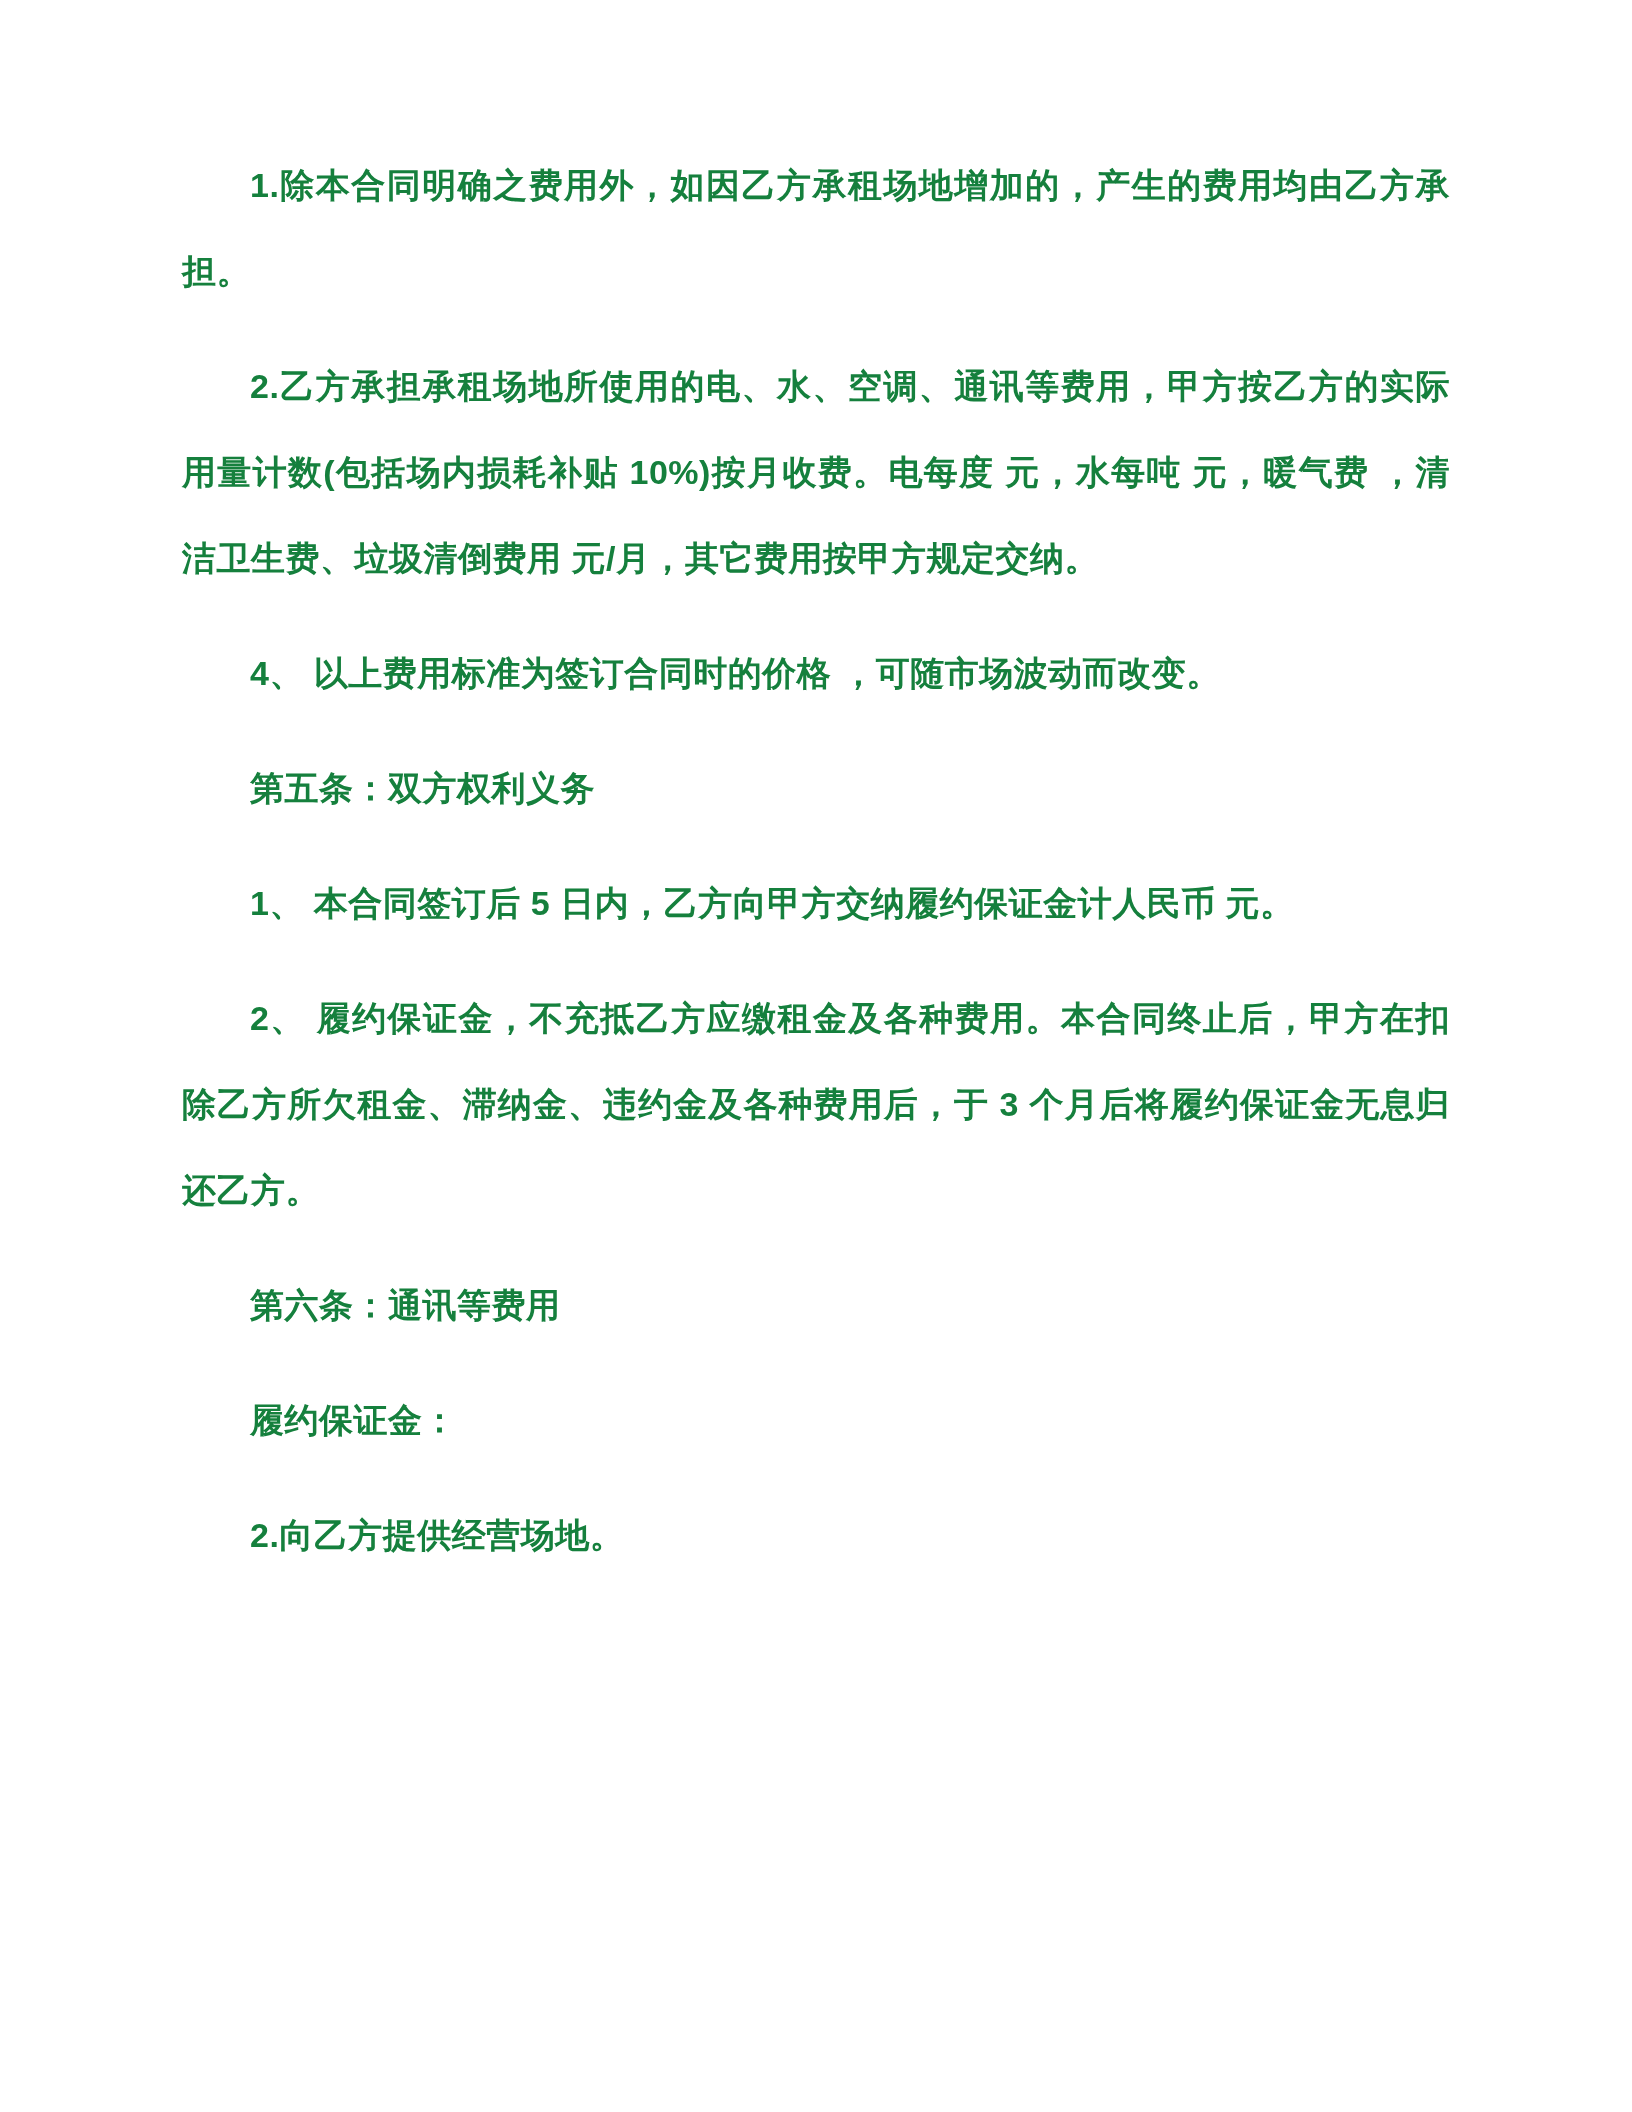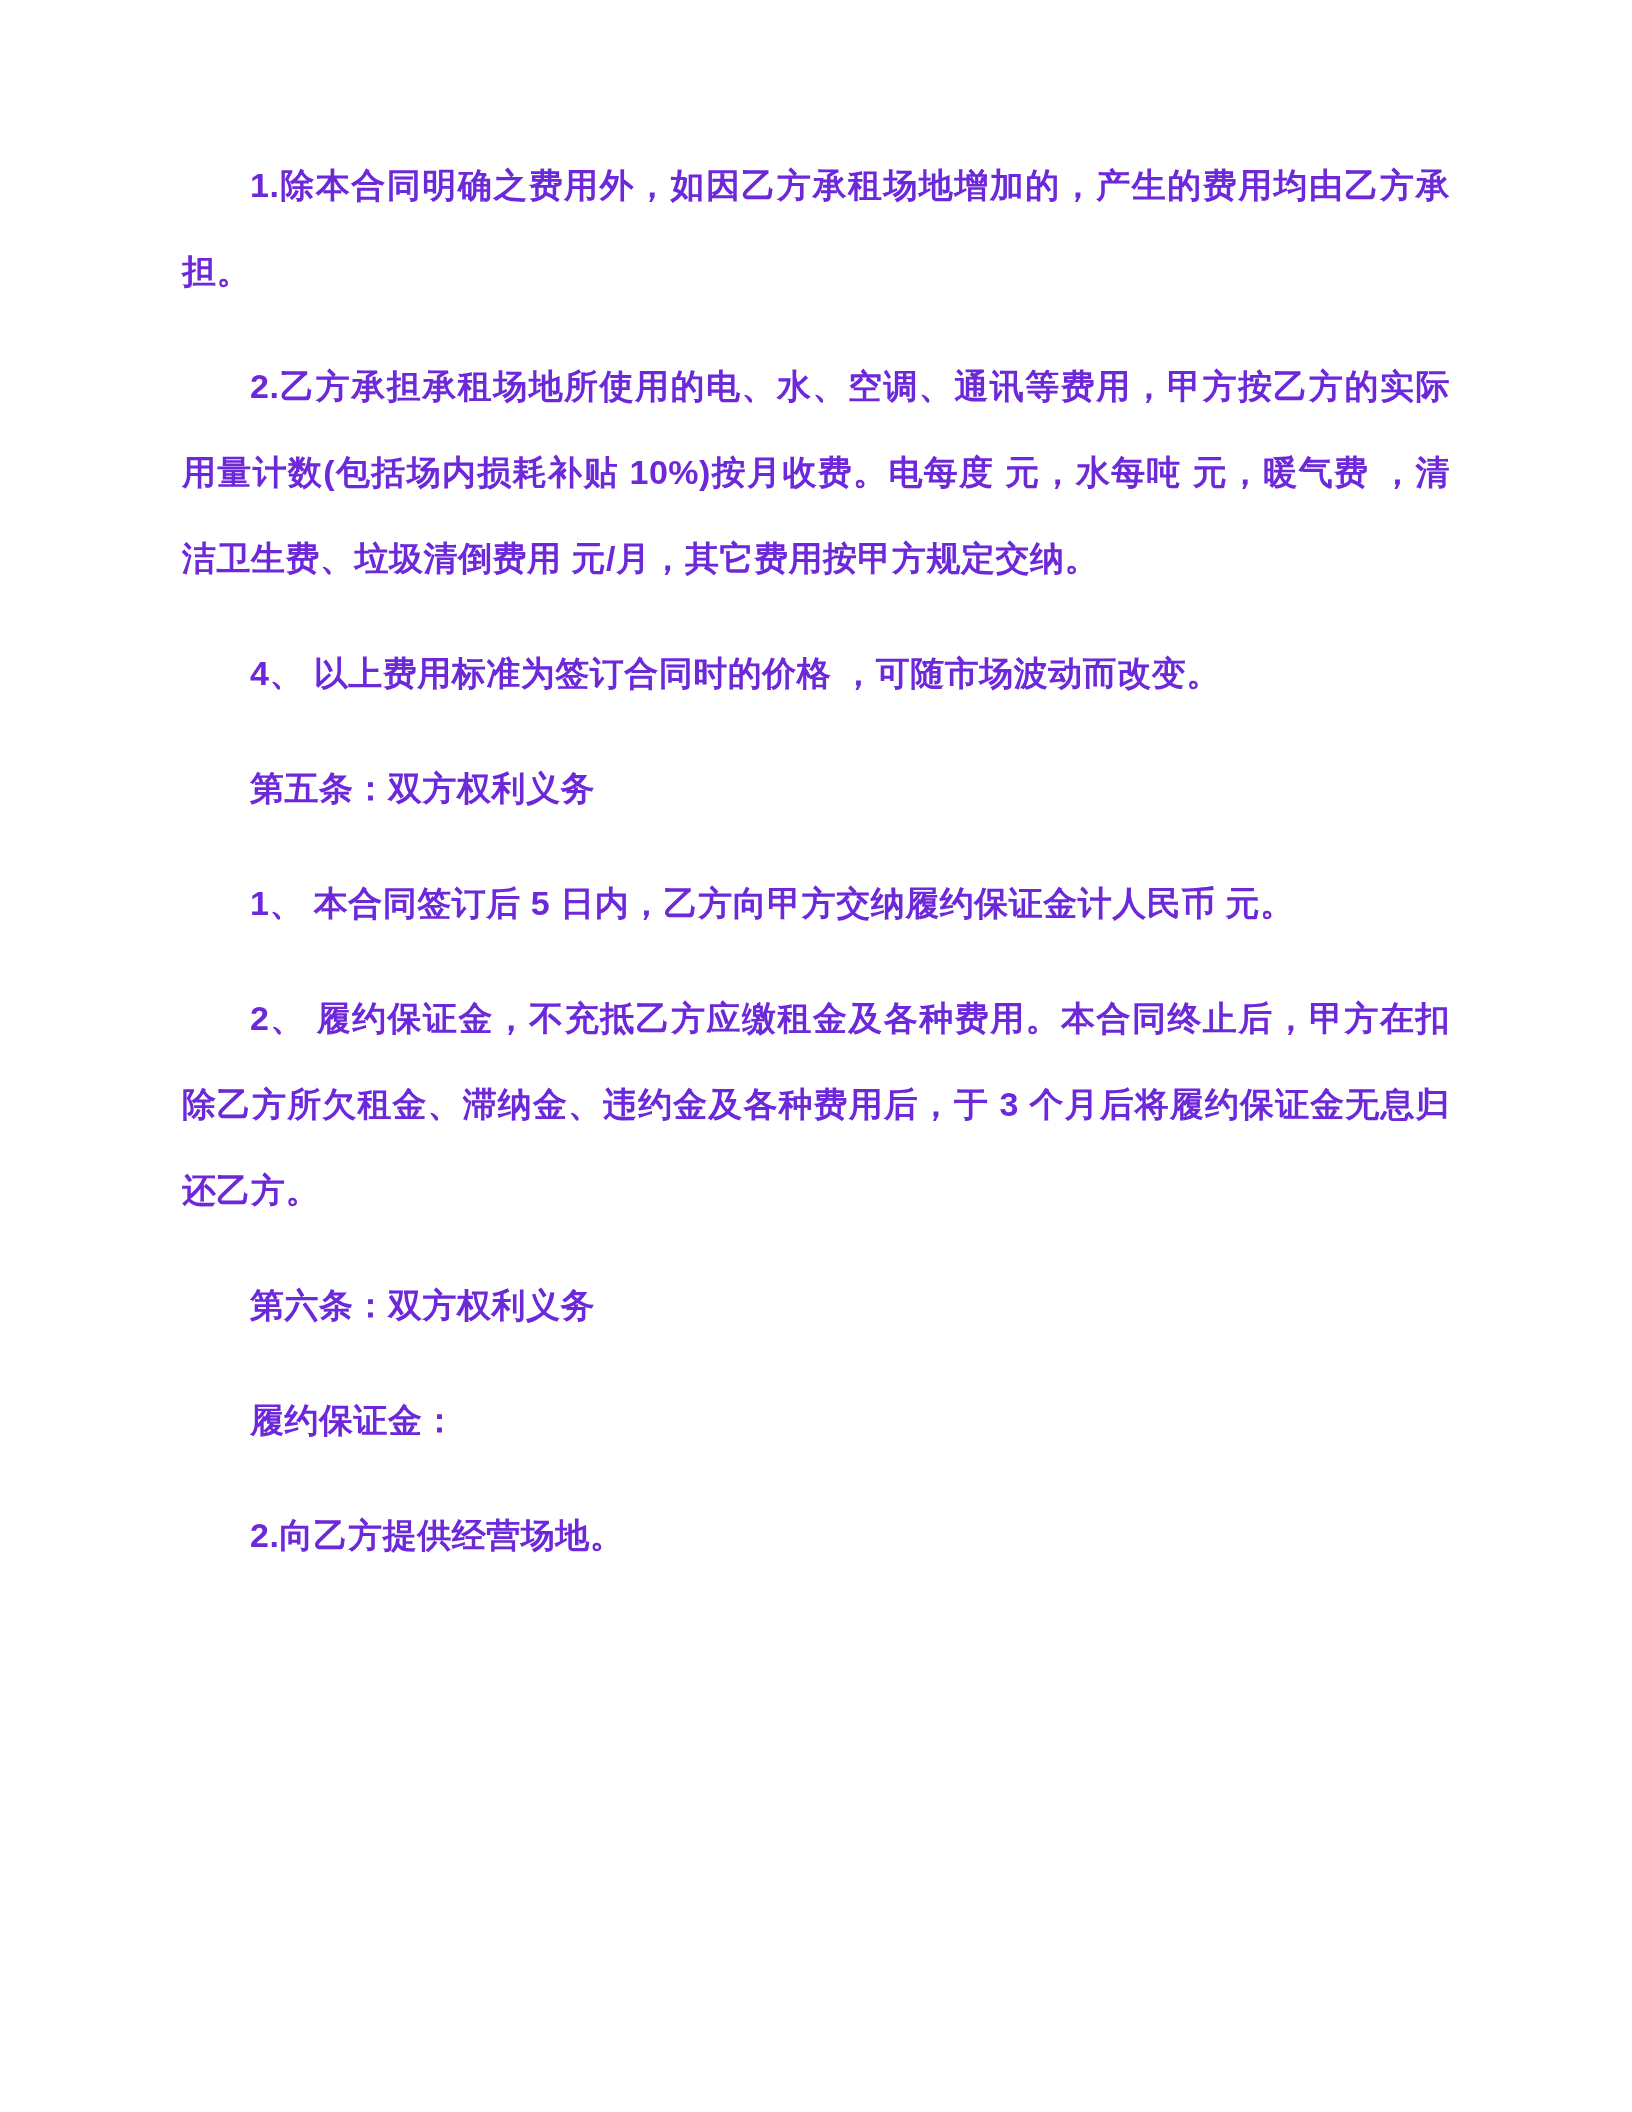--- a/index.html
+++ b/index.html
@@ -11,21 +11,21 @@
       font-family: "Liberation Sans", sans-serif;
     }
     .page {
       position: relative;
       width: 1632px;
       min-height: 2112px;
       margin: 0 auto;
       background: #ffffff;
       box-sizing: border-box;
       padding: 142px 182px 120px 182px;
-      color: #6d28d9;
+      color: #15803d;
     }
     .doc-body {
       width: 100%;
     }
     .para {
       font-size: 34px;
       font-weight: 700;
       line-height: 86px;
       text-indent: 2em;
       text-align: justify;
@@ -42,17 +42,17 @@
 <body>
 
 <div class="page">
   <div class="doc-body">
     <p class="para">1.除本合同明确之费用外，如因乙方承租场地增加的，产生的费用均由乙方承担。</p>
     <p class="para">2.乙方承担承租场地所使用的电、水、空调、通讯等费用，甲方按乙方的实际用量计数(包括场内损耗补贴 10%)按月收费。电每度 元，水每吨 元，暖气费 ，清洁卫生费、垃圾清倒费用 元/月，其它费用按甲方规定交纳。</p>
     <p class="para">4、 以上费用标准为签订合同时的价格 ，可随市场波动而改变。</p>
     <p class="para heading">第五条：双方权利义务</p>
     <p class="para">1、 本合同签订后 5 日内，乙方向甲方交纳履约保证金计人民币 元。</p>
     <p class="para">2、 履约保证金，不充抵乙方应缴租金及各种费用。本合同终止后，甲方在扣除乙方所欠租金、滞纳金、违约金及各种费用后，于 3 个月后将履约保证金无息归还乙方。</p>
-    <p class="para heading">第六条：双方权利义务</p>
+    <p class="para heading">第六条：通讯等费用</p>
     <p class="para heading">履约保证金：</p>
     <p class="para">2.向乙方提供经营场地。</p>
   </div>
 </div>
 
 </body></html>

